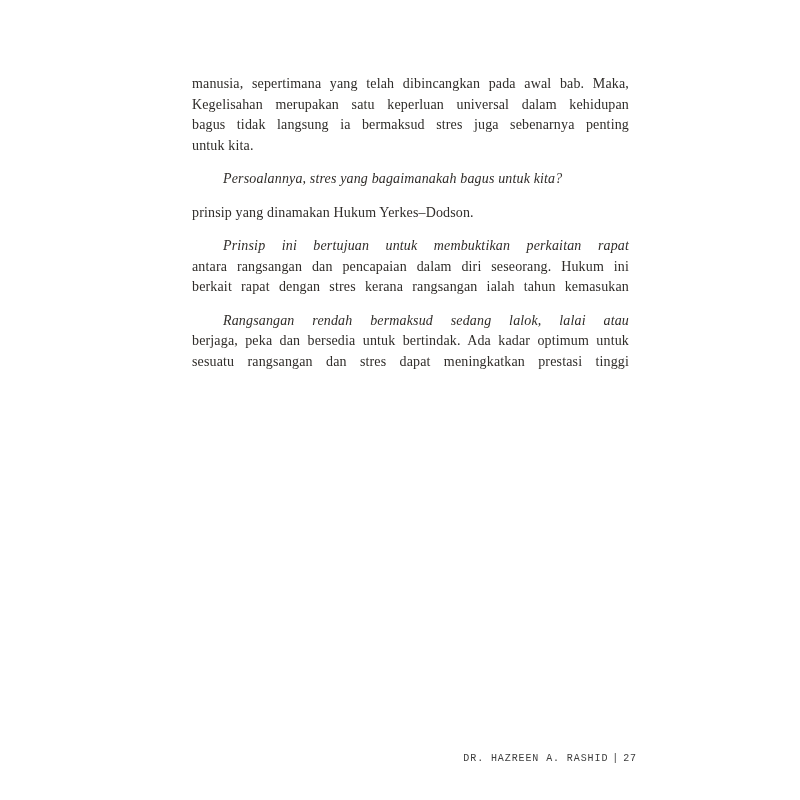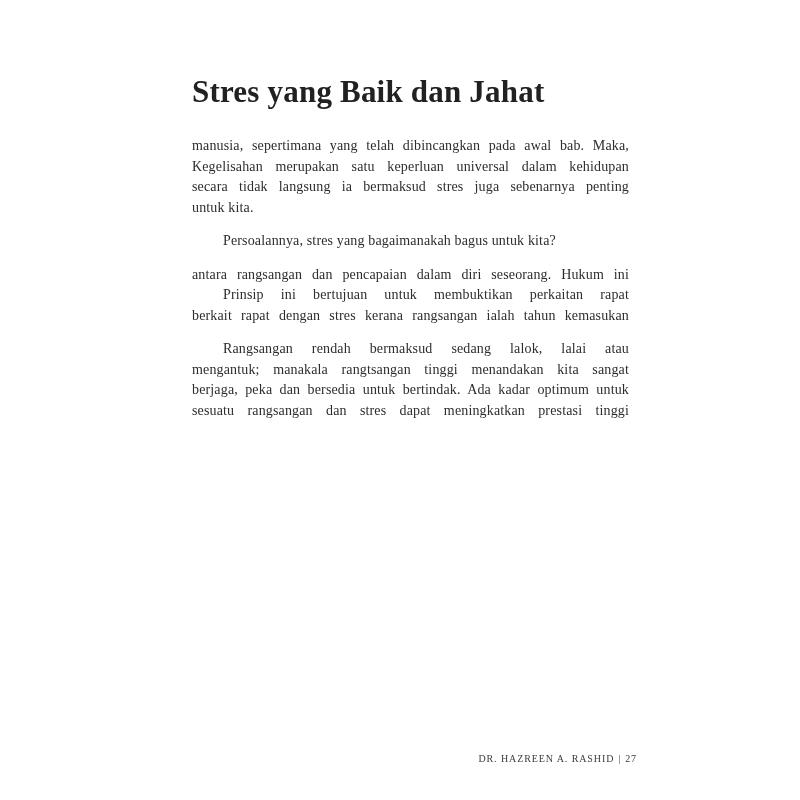--- a/index.html
+++ b/index.html
@@ -47,60 +47,59 @@
     color: var(--text);
     letter-spacing: 0.15px;
     white-space: nowrap;
     text-align: justify;
     text-align-last: justify;
   }
   .line.last {
     text-align: right;
     text-align-last: left;
   }
-  .line.indent { padding-left: 31px; }
+  .line.indent { padding-left: 31px; font-style: italic; }
   .footer {
     position: absolute;
     top: 753px;
     right: 163px;
-    font-family: Liberation Serif, serif;
+    font-family: Liberation Mono, monospace;
     font-size: 10px;
     font-weight: 400;
     letter-spacing: 0.9px;
     color: var(--footer);
     white-space: nowrap;
   }
   .footer .sep { margin: 0 4px; }
 </style>
 </head>
 <body>
 
 <div class="page">
   <div class="content">
-    <h1 class="chapter-title">Stres yang Baik dan Jahat</h1>
     <div class="paragraphs" id="paragraphs">
         <div class="para">
           <div class="line">manusia, sepertimana yang telah dibincangkan pada awal bab. Maka,</div>
           <div class="line">Kegelisahan merupakan satu keperluan universal dalam kehidupan</div>
-          <div class="line">secara tidak langsung ia bermaksud stres juga sebenarnya penting</div>
+          <div class="line">bagus tidak langsung ia bermaksud stres juga sebenarnya penting</div>
           <div class="line last">untuk kita.</div>
         </div>
         <div class="para">
           <div class="line last indent">Persoalannya, stres yang bagaimanakah bagus untuk kita?</div>
         </div>
         <div class="para">
+          <div class="line last">prinsip yang dinamakan Hukum Yerkes–Dodson.</div>
         </div>
         <div class="para">
+          <div class="line indent">Prinsip ini bertujuan untuk membuktikan perkaitan rapat</div>
           <div class="line">antara rangsangan dan pencapaian dalam diri seseorang. Hukum ini</div>
-          <div class="line indent">Prinsip ini bertujuan untuk membuktikan perkaitan rapat</div>
           <div class="line">berkait rapat dengan stres kerana rangsangan ialah tahun kemasukan</div>
         </div>
         <div class="para">
           <div class="line indent">Rangsangan rendah bermaksud sedang lalok, lalai atau</div>
-          <div class="line">mengantuk; manakala rangtsangan tinggi menandakan kita sangat</div>
           <div class="line">berjaga, peka dan bersedia untuk bertindak. Ada kadar optimum untuk</div>
           <div class="line">sesuatu rangsangan dan stres dapat meningkatkan prestasi tinggi</div>
         </div>
       </div>
   </div>
   <div class="footer">
     <span>DR. HAZREEN A. RASHID</span><span class="sep">|</span><span>27</span>
   </div>
 </div>
 

